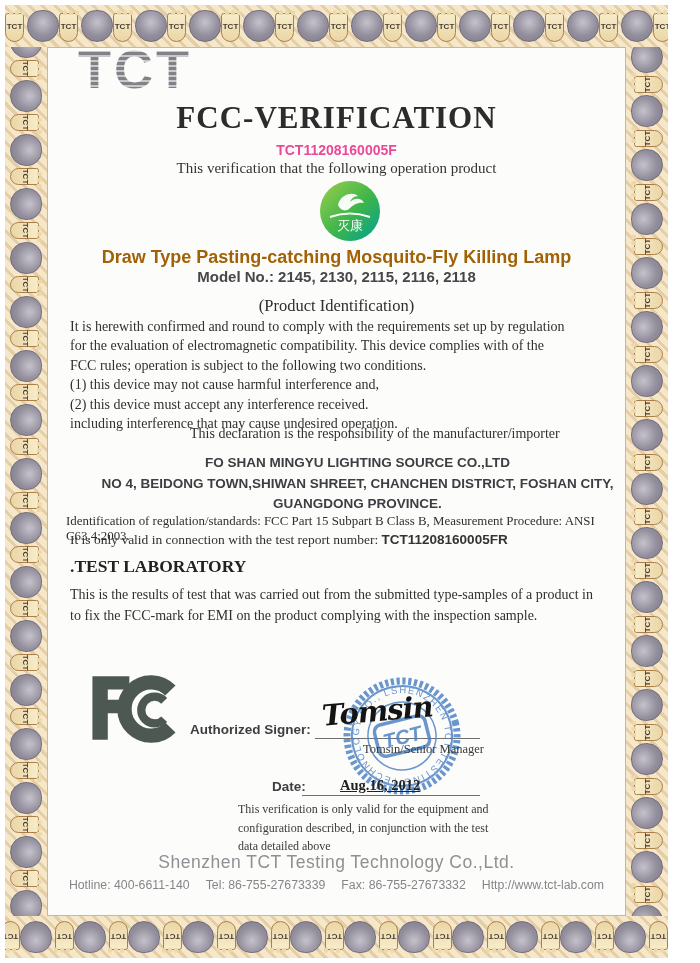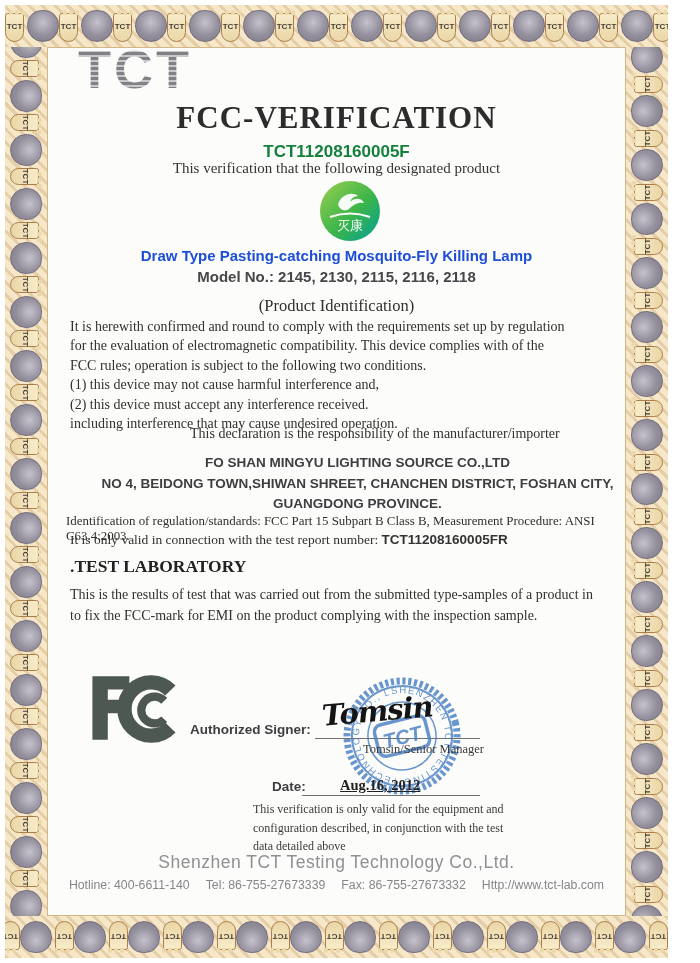--- a/index.html
+++ b/index.html
@@ -28,24 +28,24 @@
         border:1px solid #746d7e;border-radius:46% 46% 50% 50%;}
   .inner-frame{position:absolute;inset:47px;border:1px solid #d2b686;z-index:1;pointer-events:none;}
   
   .abs{position:absolute;}
   .ctr{left:48px;right:48px;text-align:center;}
   .tct-logo{left:78px;top:42px;font-family:"Liberation Sans",sans-serif;font-weight:bold;
         font-size:54px;letter-spacing:3px;line-height:1;
         background:repeating-linear-gradient(180deg,#818186 0 3px,#c9c9cd 3px 5px);
         -webkit-background-clip:text;background-clip:text;color:transparent;}
   .title{top:100px;font-size:31px;font-weight:bold;letter-spacing:1px;color:#2c2c2c;}
-  .cert-no{top:142px;font-family:"Liberation Sans",sans-serif;font-weight:bold;font-size:17px;color:#15803d;}
+  .cert-no{top:142px;font-family:"Liberation Sans",sans-serif;font-weight:bold;font-size:14px;color:#ec4899;}
   .subtitle{top:160px;font-size:15px;color:#333;}
   .brand-logo{left:318px;top:179px;width:64px;height:64px;}
-  .product{top:247px;font-family:"Liberation Sans",sans-serif;font-weight:bold;font-size:15px;color:#1d4ed8;}
+  .product{top:247px;font-family:"Liberation Sans",sans-serif;font-weight:bold;font-size:18px;color:#a16207;}
   .model{top:268px;font-family:"Liberation Sans",sans-serif;font-weight:bold;font-size:15px;color:#46464b;}
   .prod-id{top:296px;font-size:16.5px;color:#2f2f2f;}
   .body-par{left:70px;top:317px;width:570px;font-size:14px;line-height:19.4px;color:#30302f;}
   .declaration{left:190px;top:426px;font-size:14px;color:#30302f;}
   .company{top:453px;font-family:"Liberation Sans",sans-serif;font-weight:bold;font-size:13.5px;
            line-height:20.5px;color:#3d3d42;padding-left:42px;}
   .regulation{left:66px;top:514px;width:576px;font-size:12.9px;color:#2f2f2f;}
   .report{left:70px;top:532px;font-size:13.5px;color:#2f2f2f;}
   .report b{font-family:"Liberation Sans",sans-serif;font-size:13.5px;color:#333;}
   .lab-head{left:70px;top:556px;font-size:17.5px;font-weight:bold;color:#222;}
@@ -56,21 +56,21 @@
   .sig-line{left:315px;top:738px;width:165px;border-top:1px solid #6f6f6f;height:0;}
   .signature{left:322px;top:694px;font-family:"DejaVu Serif",serif;font-style:italic;font-weight:bold;
            font-size:29px;color:#141414;transform:rotate(-5deg);z-index:6;letter-spacing:-1px;}
   .stamp{left:342px;top:676px;width:120px;height:120px;opacity:.82;transform:rotate(-14deg);z-index:5;}
   .signer-title{left:312px;top:742px;width:172px;text-align:right;font-size:12.5px;color:#3a3a3a;z-index:6;}
   .date-label{left:260px;top:779px;font-family:"Liberation Sans",sans-serif;font-weight:bold;
            font-size:13.5px;color:#3d3d42;z-index:6;padding-left:12px;}
   .date-line{left:302px;top:795px;width:178px;border-top:1px solid #6f6f6f;height:0;z-index:6;}
   .date-value{left:340px;top:777px;font-size:14.5px;font-weight:bold;color:#222;
            text-decoration:underline;z-index:6;}
-  .validity{left:253px;top:800px;font-size:12px;line-height:18.6px;color:#3a3a3a;}
+  .validity{left:238px;top:800px;font-size:12px;line-height:18.6px;color:#3a3a3a;}
   .footer-co{top:852px;font-family:"Liberation Sans",sans-serif;font-size:17.5px;color:#8f9093;letter-spacing:.5px;}
   .footer-contacts{top:878px;left:48px;right:48px;display:flex;justify-content:center;gap:16px;
            font-family:"Liberation Sans",sans-serif;font-size:12.3px;color:#85868a;}
 </style>
 </head>
 <body>
 
 <div class="page">
   <div class="paper"></div>
 
@@ -328,21 +328,21 @@
       <span class="bunit">
         <span class="bell">TCT</span>
         <span class="blob"></span>
       </span>
     </div>
   <div class="inner-frame"></div>
 
   <div class="abs tct-logo">TCT</div>
   <div class="abs ctr title">FCC-VERIFICATION</div>
   <div class="abs ctr cert-no">TCT11208160005F</div>
-  <div class="abs ctr subtitle">This verification that the following designated product</div>
+  <div class="abs ctr subtitle">This verification that the following operation product</div>
 
   <svg class="abs brand-logo" viewBox="0 0 64 64">
     <defs>
       <linearGradient id="grn" x1="0" y1="0" x2="1" y2="1">
         <stop offset="0" stop-color="#9bcf4e"></stop>
         <stop offset="0.55" stop-color="#3cb54a"></stop>
         <stop offset="1" stop-color="#009f96"></stop>
       </linearGradient>
     </defs>
     <circle cx="32" cy="32" r="30" fill="url(#grn)"></circle>

